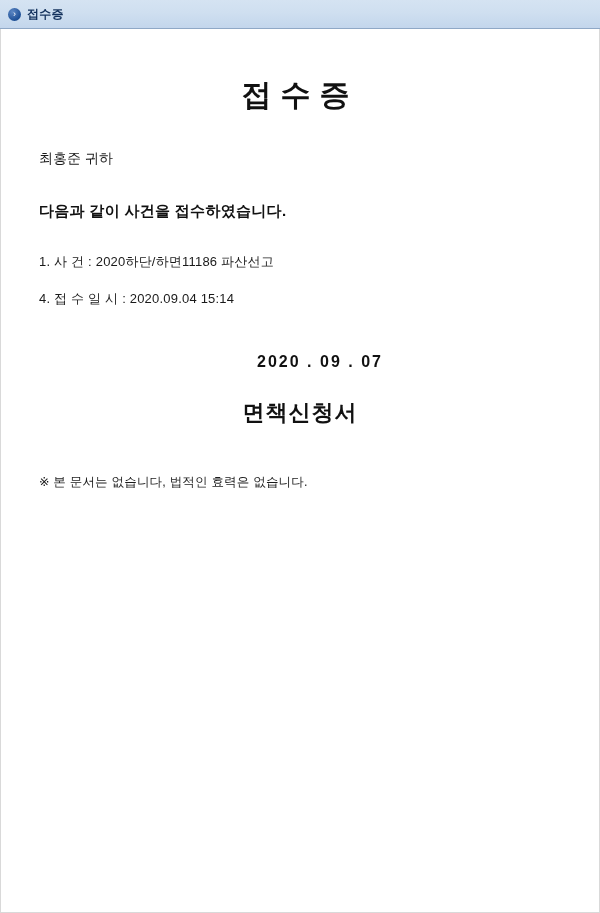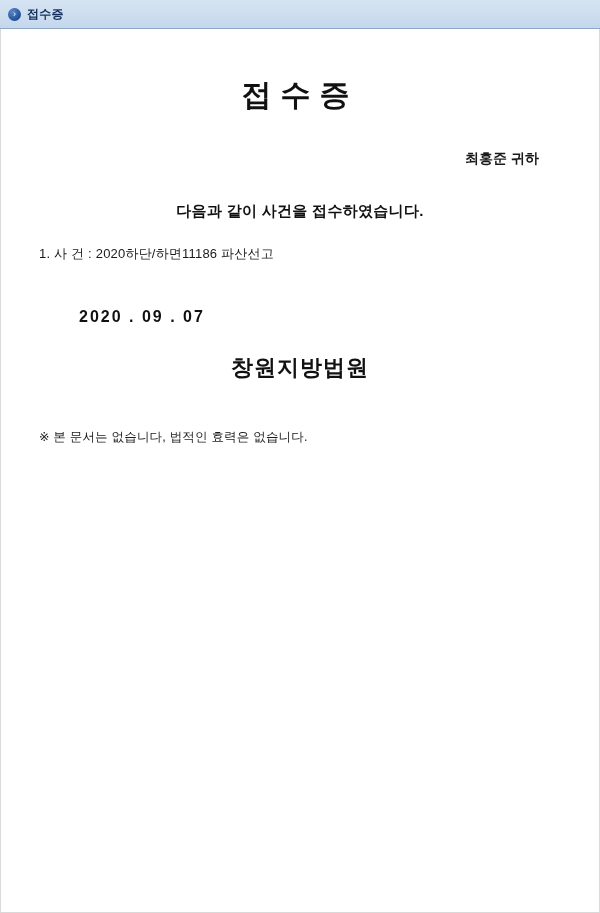--- a/index.html
+++ b/index.html
@@ -60,38 +60,37 @@
   }
   .doc-title {
     text-align: center;
     font-size: 30px;
     font-weight: bold;
     letter-spacing: 9px;
     padding-top: 46px;
     color: #111111;
   }
   .addressee {
-    text-align: right;
+    text-align: left;
     font-size: 14px;
-    font-weight: bold;
+    font-weight: normal;
     margin-top: 34px;
     padding-right: 22px;
     color: #1a1a1a;
   }
   .lead {
     font-size: 15px;
     font-weight: bold;
     margin-top: 34px;
     margin-left: 0px;
     color: #111111;
     letter-spacing: 0.3px;
-    text-align: center;
   }
   .items {
-    margin-top: 24px;
+    margin-top: 32px;
     margin-left: 0px;
   }
   .item {
     font-size: 13px;
     color: #1a1a1a;
     margin-bottom: 19px;
     letter-spacing: 0.2px;
     display: block;
   }
   .item .label {
@@ -99,21 +98,21 @@
   }
   .redacted {
     display: inline-block;
     width: 18px;
     height: 14px;
     background: #d6dadd;
     vertical-align: -2px;
     margin: 0 1px;
   }
   .issue-date {
-    text-align: left;
+    text-align: center;
     font-size: 16px;
     font-weight: bold;
     letter-spacing: 2px;
     margin-top: 45px;
     padding-left: 40px;
     color: #111111;
   }
   .court {
     text-align: center;
     font-size: 22px;
@@ -151,24 +150,30 @@
 
       <div class="item">
         <span class="label">1.</span>
         <span class="label">사        건</span>
         <span> : </span>
         <span>2020하단/하면11186  파산선고</span>
       </div>
 
 
 
+      <div class="item">
+        <span class="label">4.</span>
+        <span class="label">접 수 일 시</span>
+        <span> : </span>
+        <span>2020.09.04   15:14</span>
+      </div>
 
 
     </div>
 
     <div class="issue-date">2020 . 09 . 07</div>
 
-    <div class="court">창원지방법원</div>
+    <div class="court">면책신청서</div>
 
     <div class="footnote">※ 본 문서는 없습니다, 법적인 효력은 없습니다.</div>
 
   </div>
 </div>
 
 </body></html>

